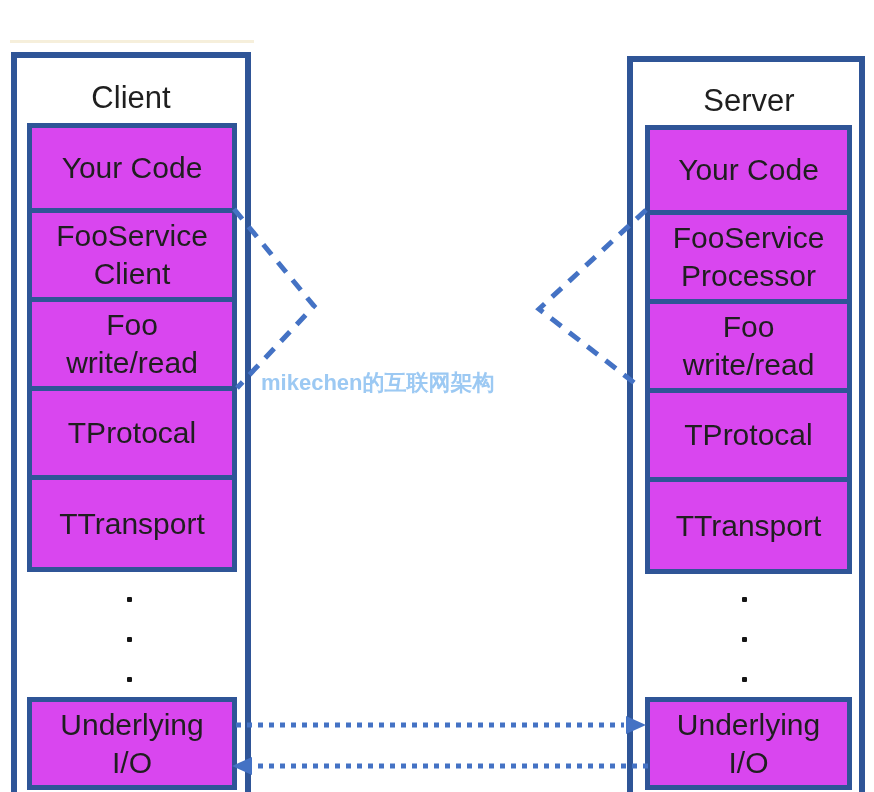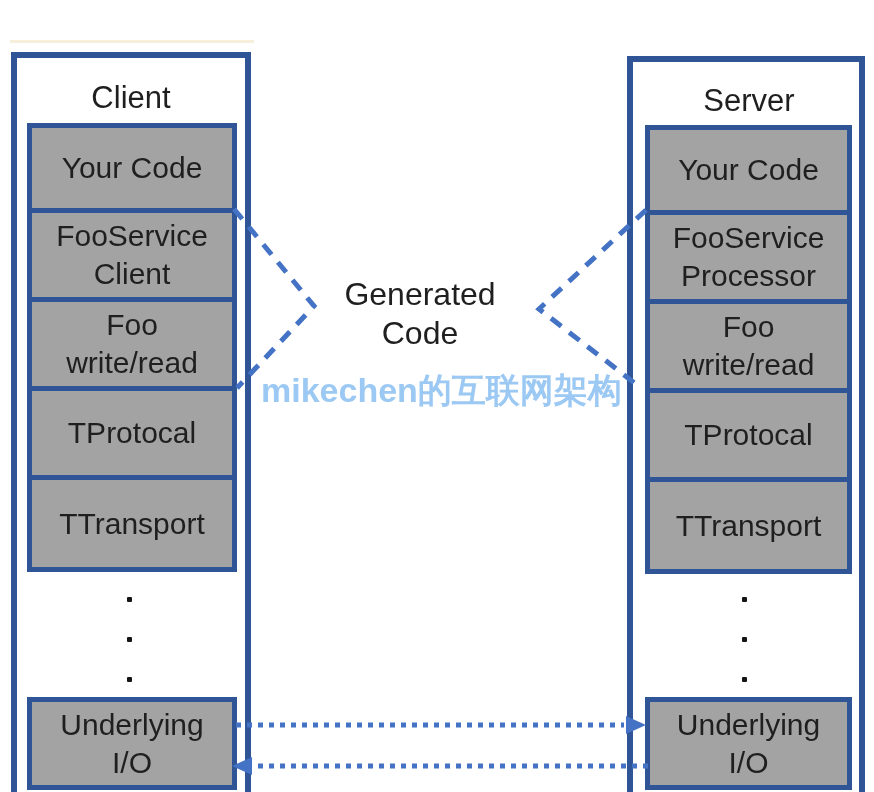--- a/index.html
+++ b/index.html
@@ -32,21 +32,21 @@
     line-height: 34px;
     text-align: center;
     color: #1f1f1f;
     z-index: 2;
   }
   .client-title { left: 11px;  top: 44px; width: 240px; }
   .server-title { left: 627px; top: 47px; width: 244px; }
   .layer-row {
     position: absolute;
     border: 5px solid #2F5597;
-    background: #a3a3a3;
+    background: #d946ef;
     box-sizing: border-box;
     display: flex;
     align-items: center;
     justify-content: center;
     text-align: center;
     z-index: 2;
   }
   .layer-label {
     font-size: 30px;
     line-height: 38px;
@@ -79,21 +79,21 @@
   }
   .connector-layer {
     position: absolute;
     left: 0; top: 0; width: 874px; height: 792px;
     z-index: 4;
     pointer-events: none;
   }
   .watermark {
     position: absolute;
     left: 261px; top: 331px;
-    font-size: 34px;
+    font-size: 22px;
     font-weight: bold;
     white-space: nowrap;
     z-index: 5;
   }
 </style>
 </head>
 <body>
 
 <div class="canvas">
 
@@ -152,22 +152,20 @@
   <div class="dots server-dots">
     <div class="dot"></div>
     <div class="dot"></div>
     <div class="dot"></div>
   </div>
   <div class="layer-row" style="left:645px; top:660px; width:207px; height:93px;">
     <span class="layer-label">Underlying
 I/O</span>
   </div>
 
-  <div class="center-label">Generated
-Code</div>
 
   <svg class="connector-layer" viewBox="0 0 874 792" xmlns="http://www.w3.org/2000/svg">
     <polyline points="234,172 314,269 237,351" fill="none" stroke-width="5" stroke-dasharray="13 10" stroke="#4472C4"></polyline>
     <polyline points="646,173 539,272 641,351" fill="none" stroke-width="5" stroke-dasharray="13 10" stroke="#4472C4"></polyline>
     <line x1="236" y1="688" x2="624" y2="688" stroke-width="5" stroke-dasharray="5 6" stroke="#4472C4"></line>
     <polygon points="626,679 646,688 626,697" fill="#4472C4"></polygon>
     <line x1="648" y1="729" x2="254" y2="729" stroke-width="5" stroke-dasharray="5 6" stroke="#4472C4"></line>
     <polygon points="252,720 232,729 252,738" fill="#4472C4"></polygon>
   </svg>
 

